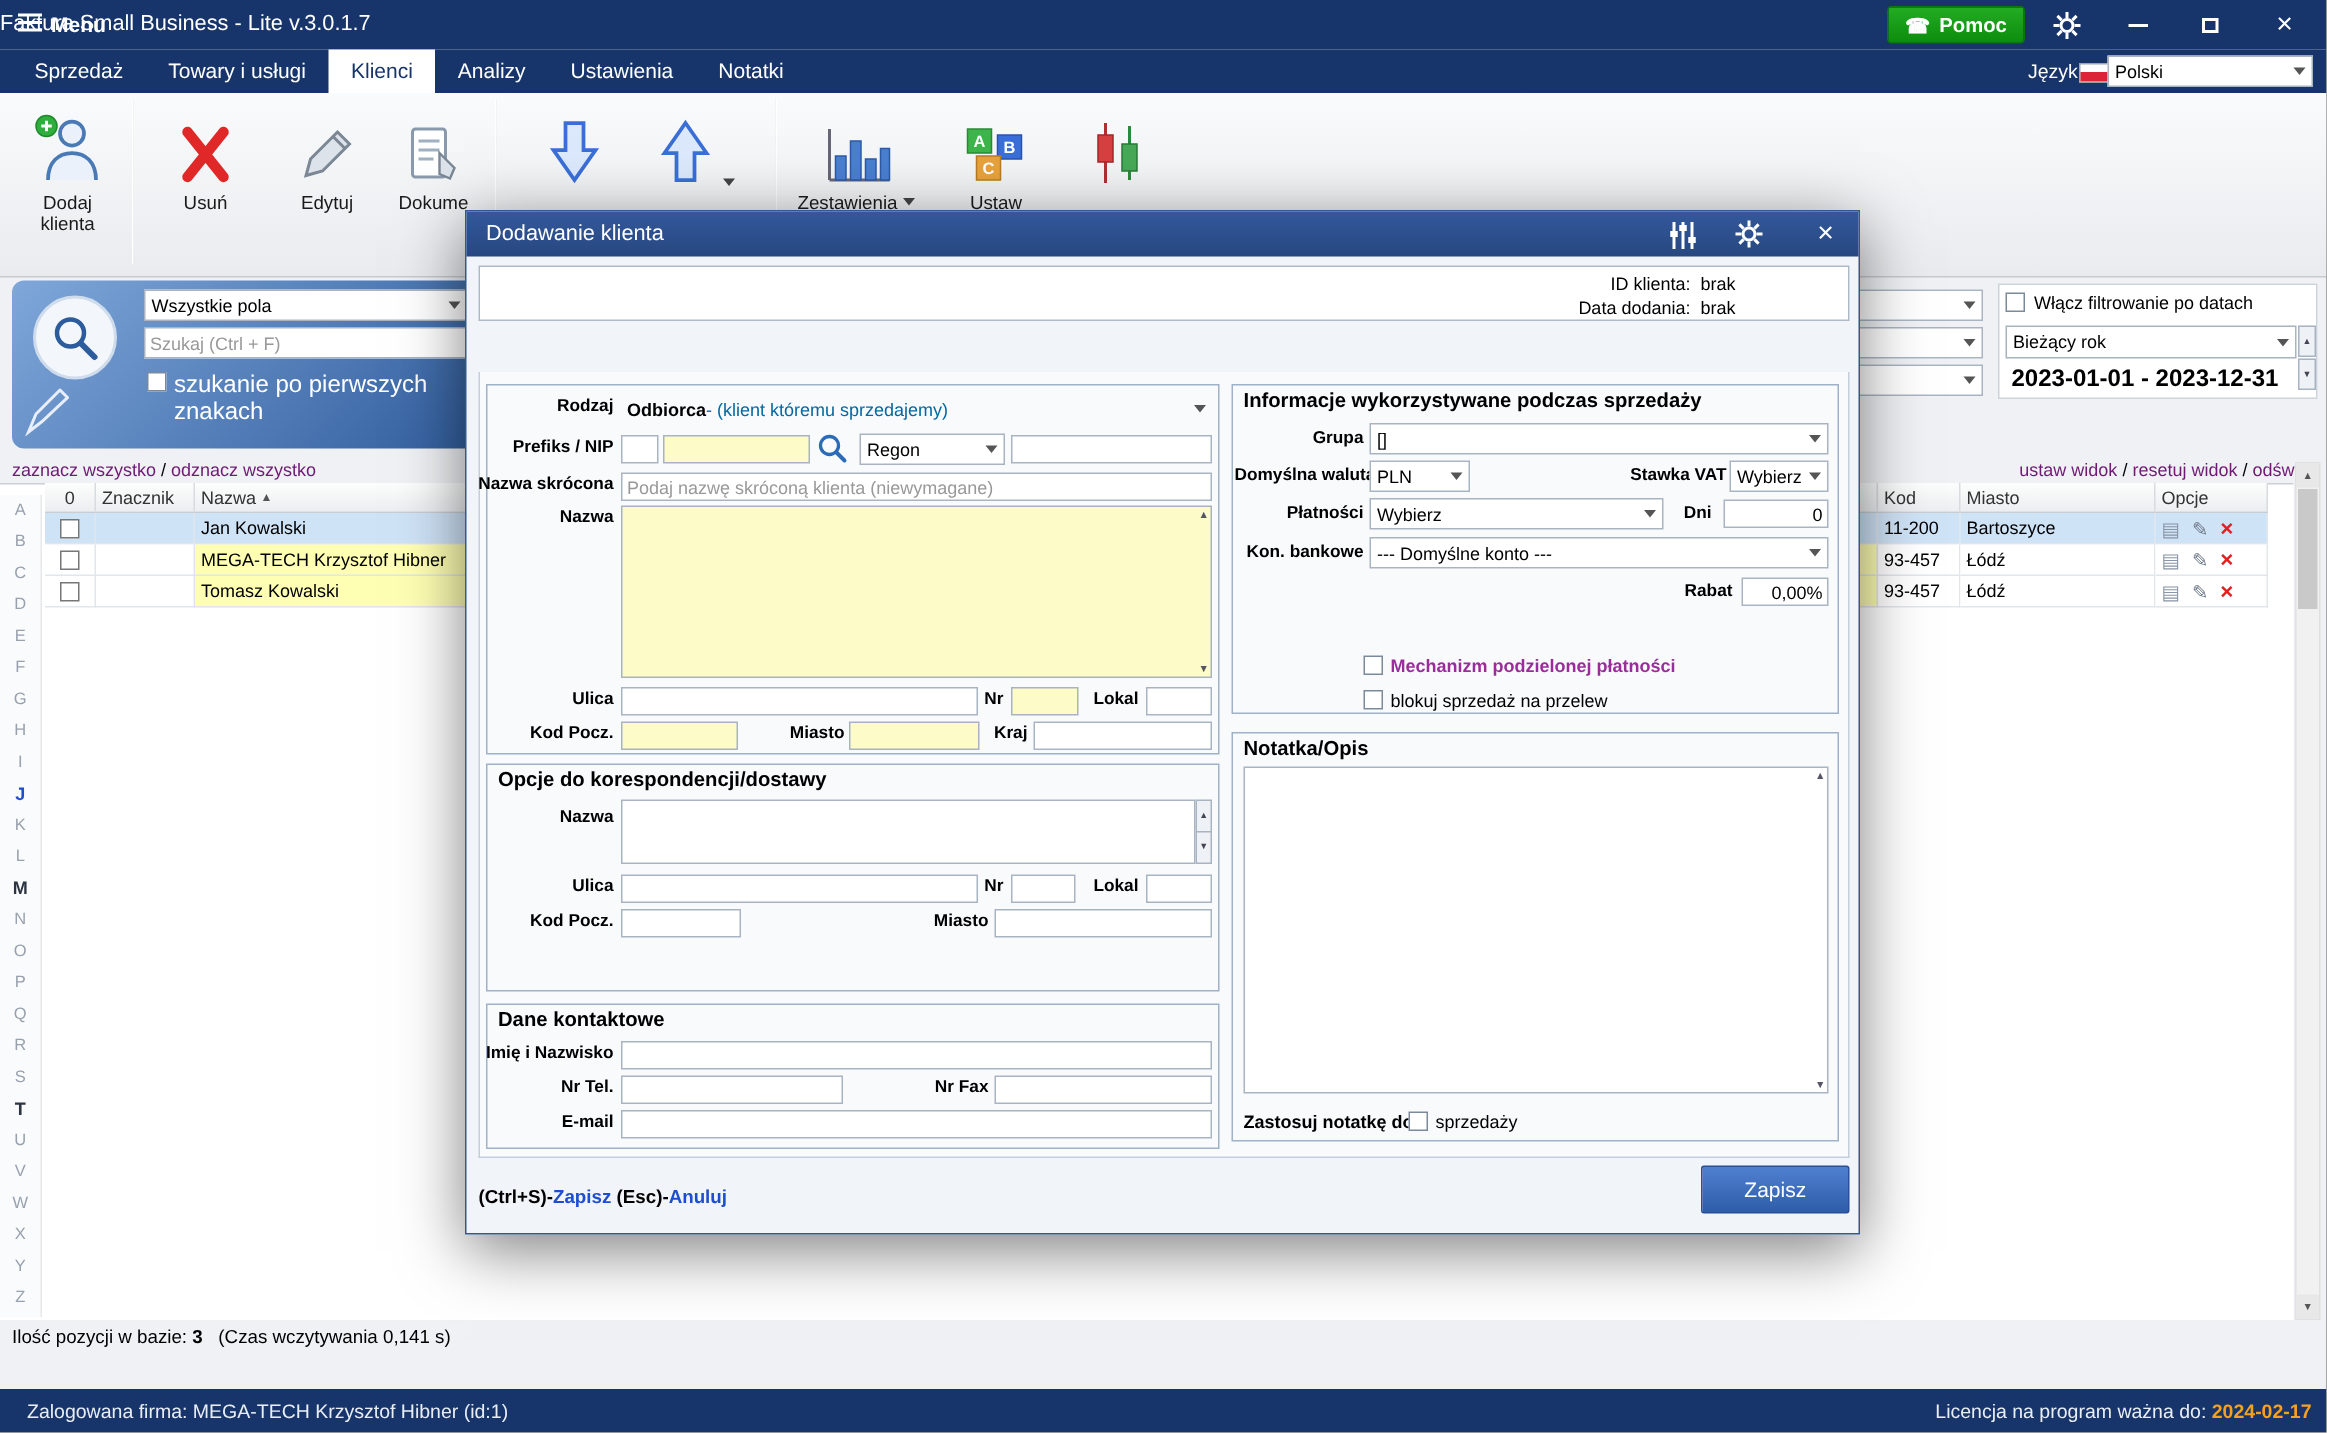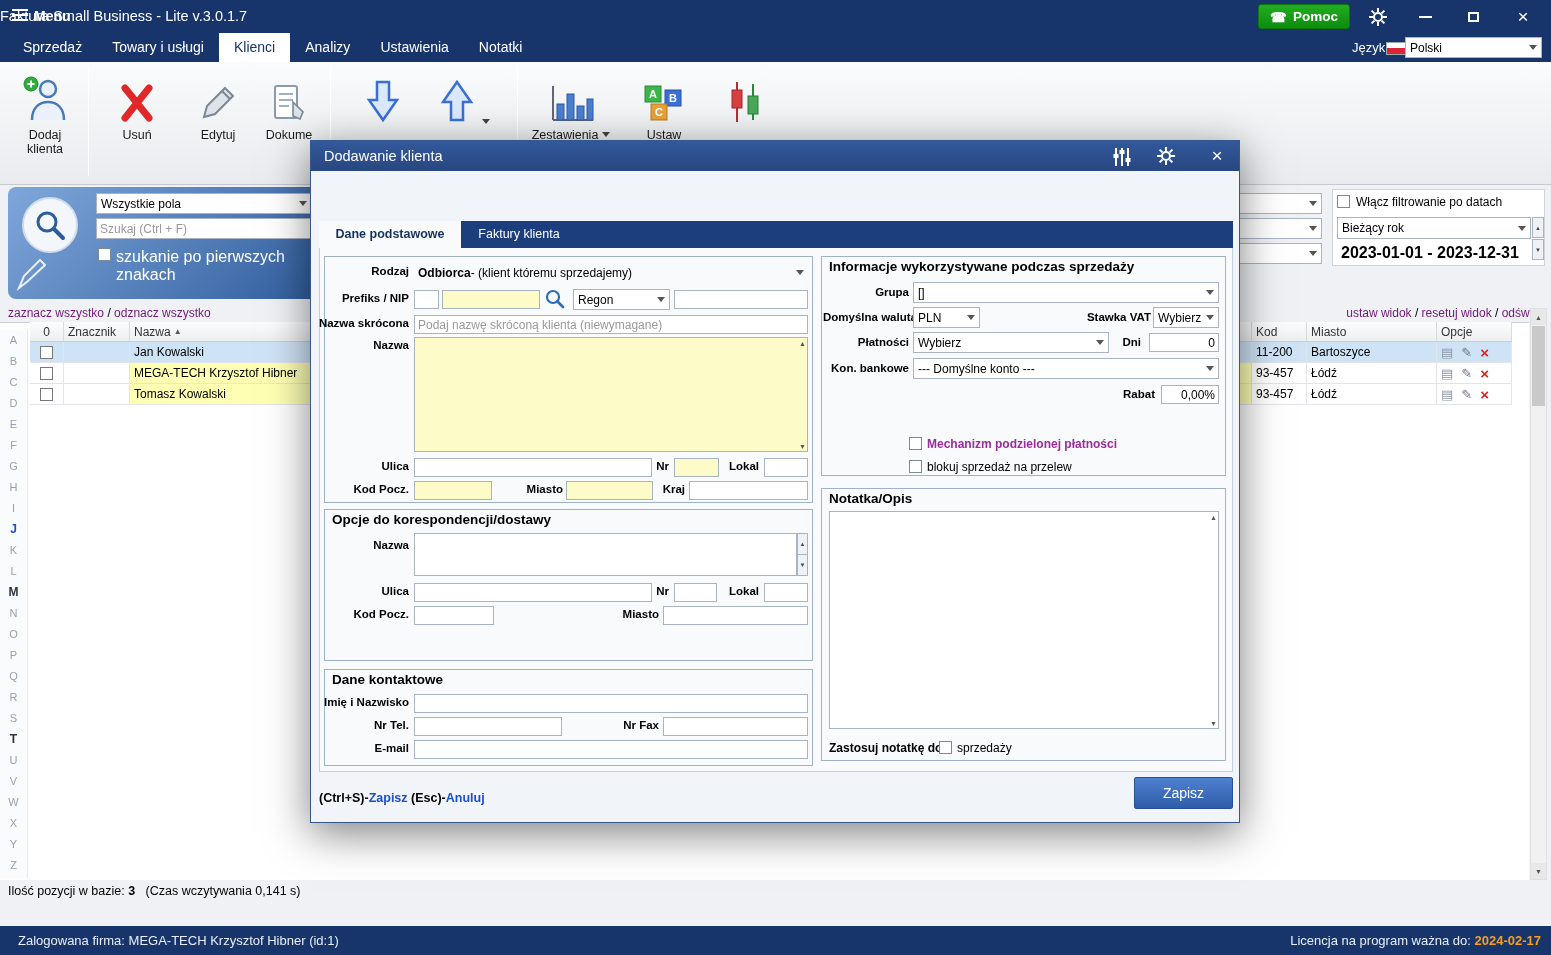--- a/index.html
+++ b/index.html
@@ -120,21 +120,21 @@
 .gb-title{position:absolute;font-weight:bold;font-size:13.5px;white-space:nowrap}
 .ll{position:absolute;left:4px;width:94px;text-align:right;font-weight:bold;font-size:11.5px;white-space:nowrap}
 .rl{position:absolute;width:86px;text-align:right;font-weight:bold;font-size:11.5px;white-space:nowrap}
 .slbl{position:absolute;font-weight:bold;font-size:11.5px;text-align:right;white-space:nowrap}
 .purple{color:#9b2d9b;font-weight:600}
 .save-btn{position:absolute;left:823px;top:636px;width:99px;height:32px;border-radius:2px;cursor:pointer;
   background:linear-gradient(#4f7fd0,#2e5da8);border:1px solid #28509a;color:#fff;font-size:14px;
   display:flex;align-items:center;justify-content:center}
 .hint{position:absolute;left:8px;top:650px;font-size:12.5px;font-weight:bold}
 .hint .lk{color:#1d4ed0}
-.grayval{color:#000000}
+.grayval{color:#0369a1}
 </style>
 </head>
 <body>
 
 <div class="app">
 
   <div class="titlebar abs">
     <div class="hamb">
         <i></i>
         <i></i>
@@ -475,25 +475,25 @@
         <svg width="20" height="20" viewBox="0 0 20 20">
             <g stroke="#fff" fill="none" stroke-width="2">
               <circle cx="10" cy="10" r="4"></circle>
               <path d="M10 1v4M10 15v4M1 10h4M15 10h4M3.6 3.6l2.8 2.8M13.6 13.6l2.8 2.8M16.4 3.6l-2.8 2.8M6.4 13.6l-2.8 2.8"></path>
             </g>
           </svg>
       </span>
       <span class="dlg-close">×</span>
     </div>
 
-
-    <div class="tabstrip">
-      <div class="tab active" style="left:0;width:142px">Dane podstawowe</div>
-      <div class="tab" style="left:142px;width:116px">Faktury klienta</div>
-    </div>
+    <div class="info-box">
+      <div><span>ID klienta:</span>&nbsp;&nbsp;<span>brak</span></div>
+      <div><span>Data dodania:</span>&nbsp;&nbsp;<span>brak</span></div>
+    </div>
+
     <div class="tab-content"></div>
 
     <div class="gbox" style="left:13px;top:115px;width:489px;height:247px"></div>
     <div class="gbox" style="left:13px;top:368px;width:489px;height:152px"></div>
     <div class="gbox" style="left:13px;top:528px;width:489px;height:97px"></div>
     <div class="gbox" style="left:510px;top:115px;width:405px;height:220px"></div>
     <div class="gbox" style="left:510px;top:347px;width:405px;height:273px"></div>
 
     <span class="ll" style="top:124px">Rodzaj</span>
     <div class="sel flat" style="left:103px;top:121px;width:394px">

